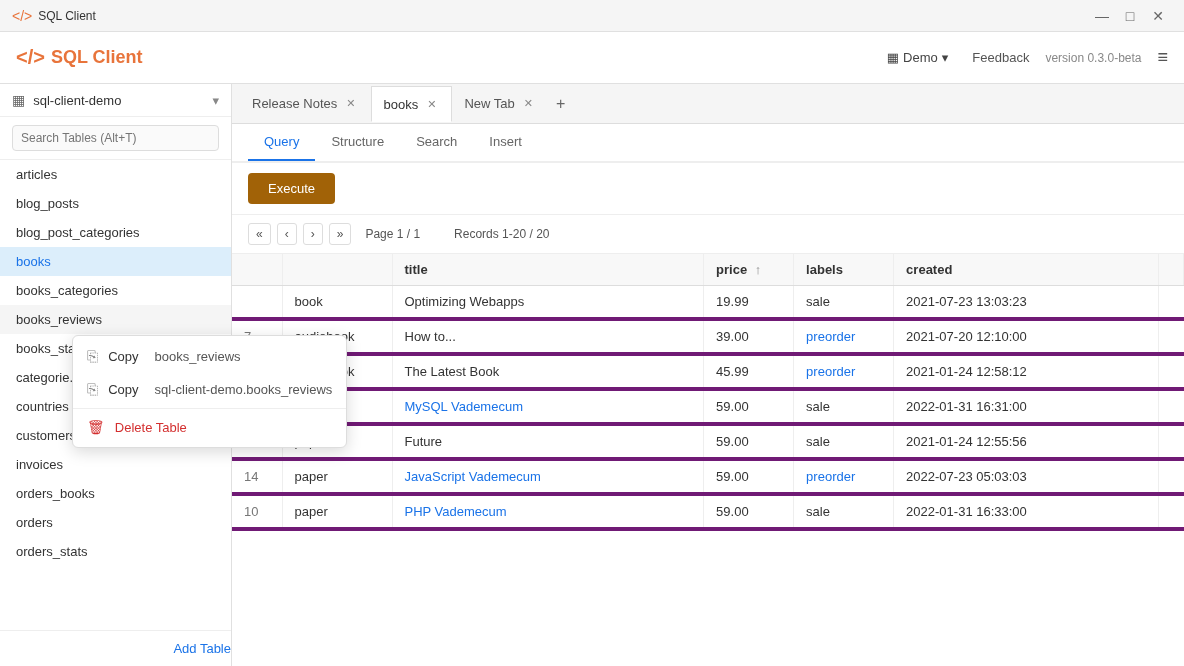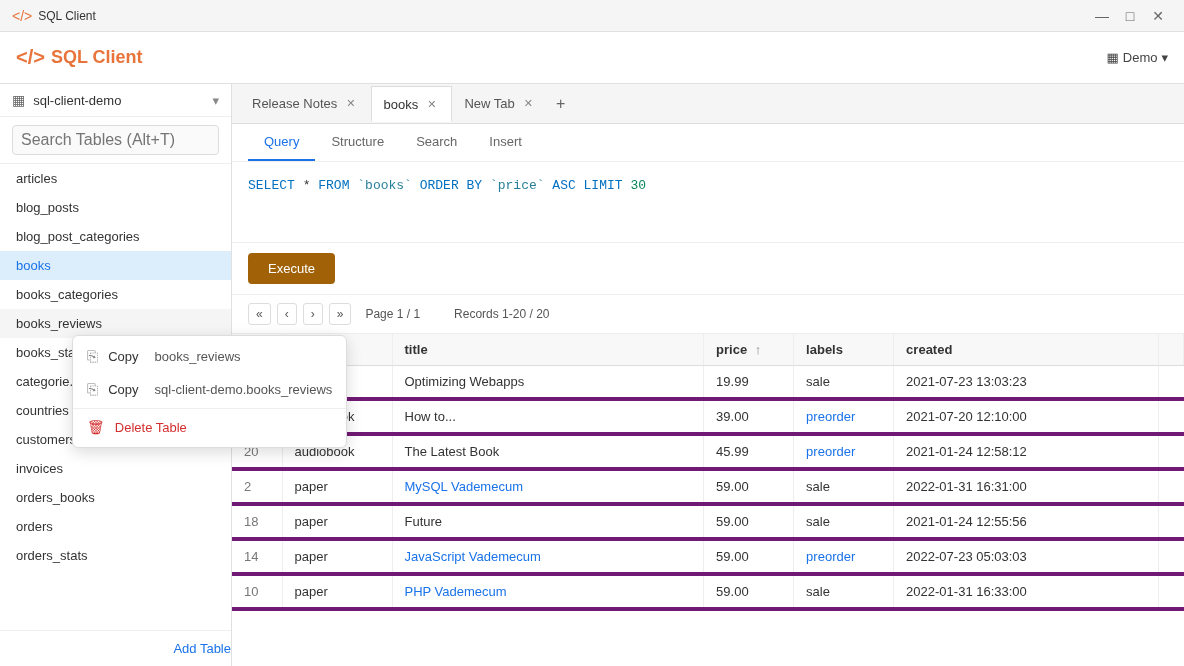--- a/index.html
+++ b/index.html
@@ -26,21 +26,21 @@
     
     .main { display: flex; flex: 1; overflow: hidden; }
 
     
     .sidebar { width: 232px; background: #fff; border-right: 1px solid #e0e0e0; display: flex; flex-direction: column; overflow: hidden; flex-shrink: 0; }
     .sidebar-header { padding: 8px 12px; display: flex; align-items: center; gap: 8px; border-bottom: 1px solid #eee; }
     .sidebar-db-icon { color: #666; font-size: 14px; }
     .sidebar-db-name { font-size: 13px; color: #333; font-weight: 500; flex: 1; }
     .sidebar-dropdown { color: #888; cursor: pointer; }
     .sidebar-search { padding: 8px 12px; border-bottom: 1px solid #eee; }
-    .sidebar-search input { width: 100%; padding: 5px 8px; border: 1px solid #ddd; border-radius: 4px; font-size: 16px; color: #555; background: #fafafa; }
+    .sidebar-search input { width: 100%; padding: 5px 8px; border: 1px solid #ddd; border-radius: 4px; font-size: 12px; color: #555; background: #fafafa; }
     .sidebar-tables { flex: 1; overflow-y: auto; }
     .table-item { padding: 7px 16px; cursor: pointer; font-size: 13px; color: #333; }
     .table-item.active { background: #dceefb; color: #1a73e8; }
     .table-item.context-open { background: #f5f5f5; }
     .sidebar-footer { padding: 10px 0; border-top: 1px solid #eee; text-align: right; }
     .add-table-btn { color: #1a73e8; font-size: 13px; cursor: pointer; }
 
     
     .context-menu { position: absolute; left: 72px; top: 335px; background: #fff; border: 1px solid #ddd; border-radius: 6px; box-shadow: 0 4px 16px rgba(0,0,0,0.15); z-index: 1000; min-width: 240px; padding: 4px 0; }
     .context-menu-item { display: flex; align-items: center; gap: 10px; padding: 8px 14px; cursor: pointer; font-size: 13px; color: #333; }
@@ -115,20 +115,25 @@
 <div class="header">
   <div class="header-logo">
     <span class="header-logo-icon">&lt;/&gt;</span>
     <span>SQL Client</span>
   </div>
   <div class="header-spacer"></div>
   <div class="header-demo">
     <span>▦</span>
     <span>Demo</span>
     <span>▾</span>
+  </div>
+  <div class="header-right">
+    <span class="feedback-link">Feedback</span>
+    <span class="version-badge">version 0.3.0-beta</span>
+    <span class="menu-icon">≡</span>
   </div>
 </div>
 
 <div class="main">
 
   <div class="sidebar">
     <div class="sidebar-header">
       <span class="sidebar-db-icon">▦</span>
       <span class="sidebar-db-name">sql-client-demo</span>
       <span class="sidebar-dropdown">▾</span>
@@ -193,23 +198,20 @@
       <div class="tab-add">+</div>
     </div>
 
     <div class="query-tabs">
       <div class="query-tab active">Query</div>
       <div class="query-tab">Structure</div>
       <div class="query-tab">Search</div>
       <div class="query-tab">Insert</div>
     </div>
 
-    <div class="query-editor">
-      <span class="sql-keyword">SELECT</span> <span style="color:#333;">*</span> <span class="sql-keyword">FROM</span> <span class="sql-table">`books`</span> <span class="sql-keyword">ORDER BY</span> <span class="sql-table">`price`</span> <span class="sql-keyword">ASC LIMIT</span> <span class="sql-number">30</span>
-    </div>
 
     <div class="execute-bar">
       <button class="execute-btn">Execute</button>
     </div>
 
     <div class="results">
 
       <div class="pagination">
         <button class="page-btn">«</button>
         <button class="page-btn">‹</button>

